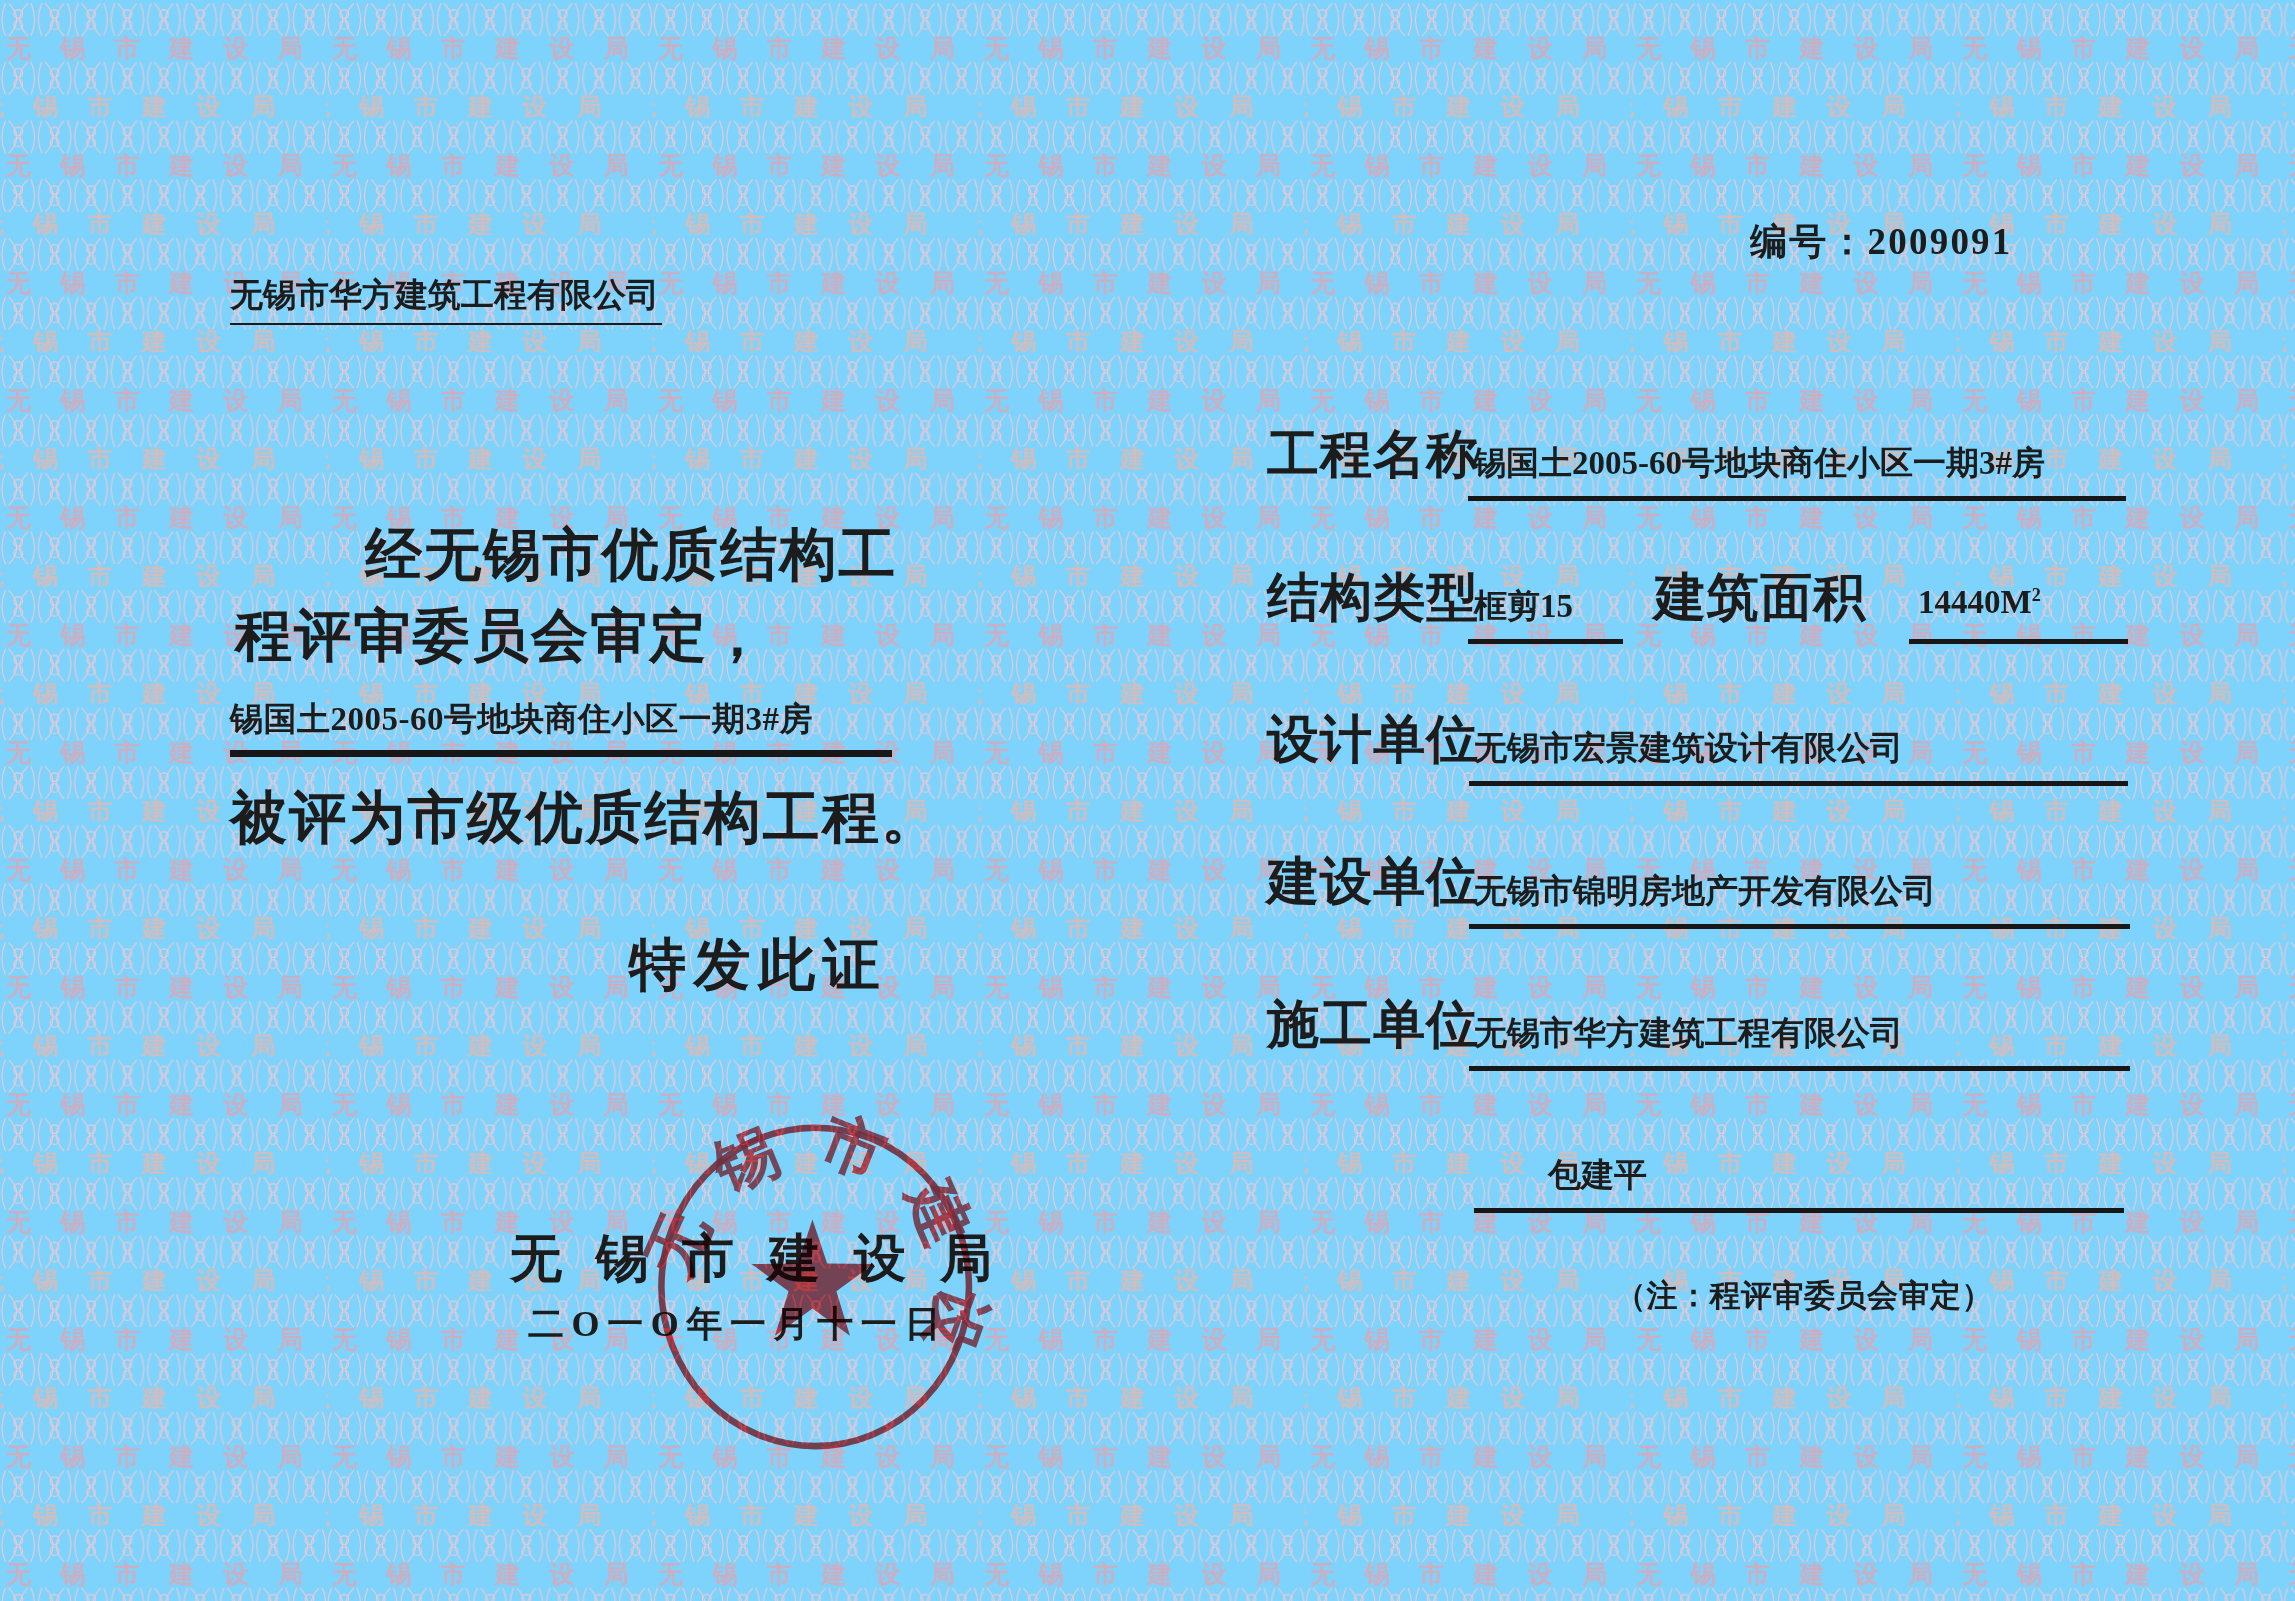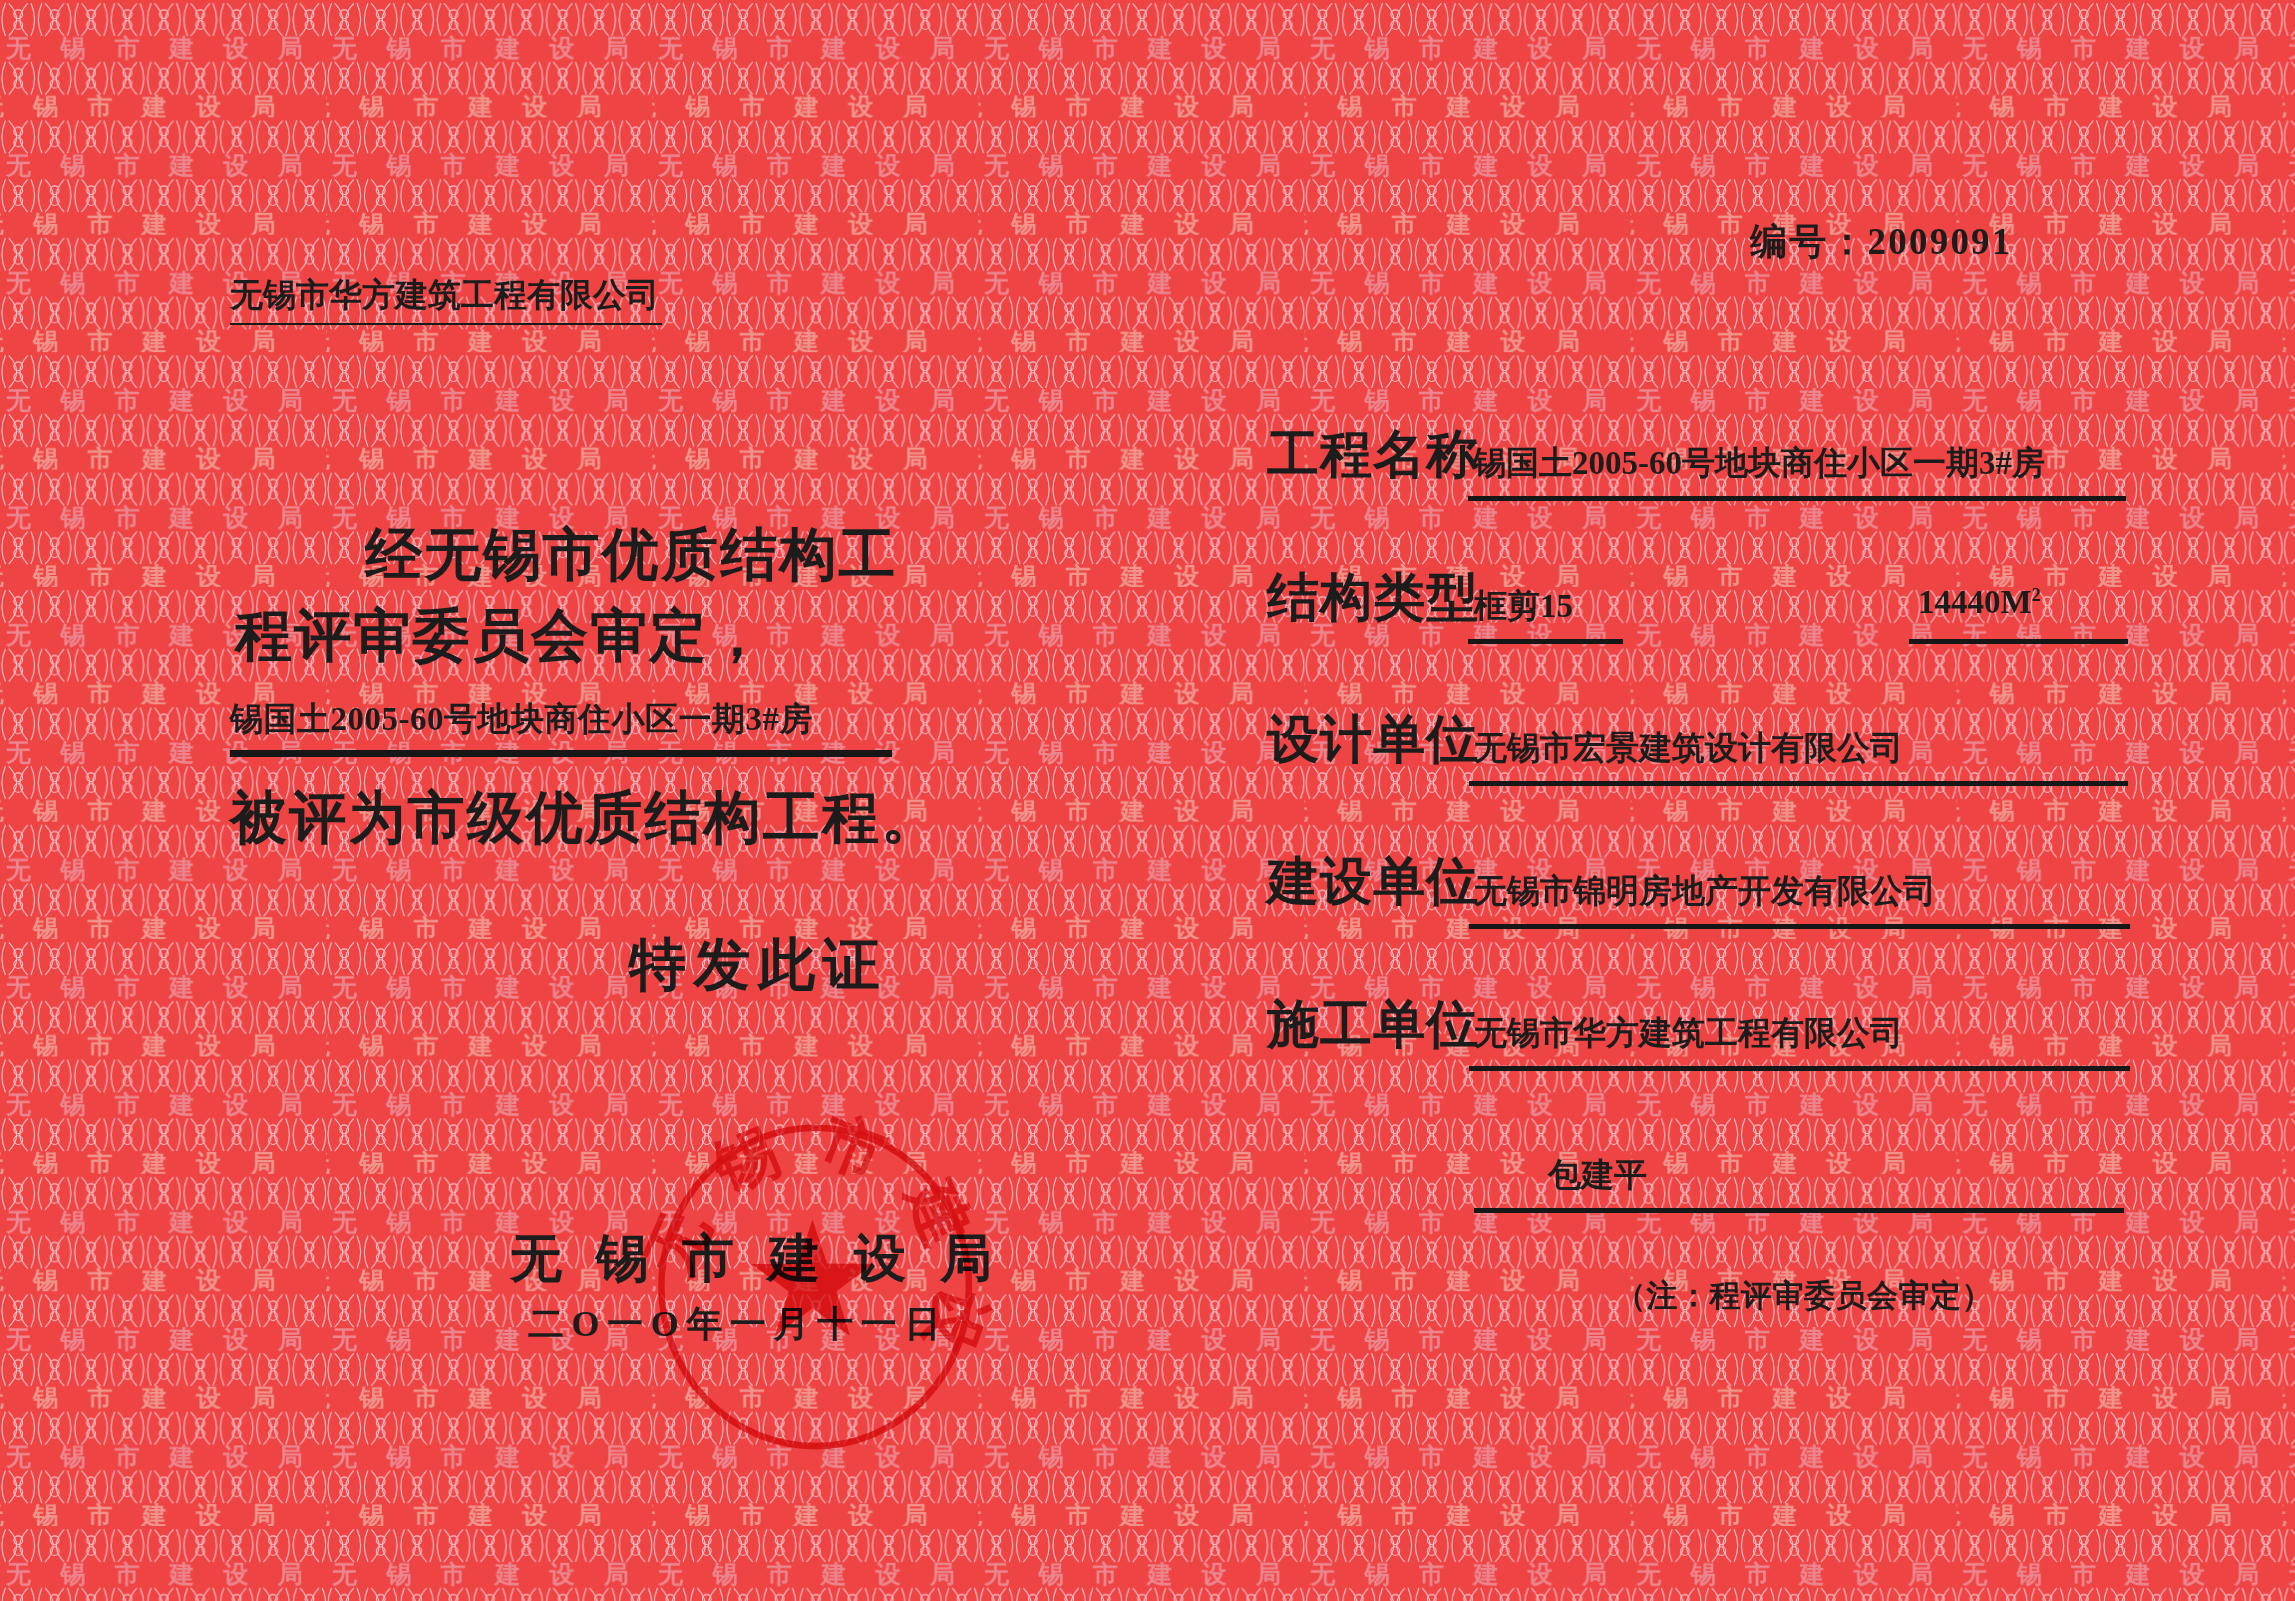--- a/index.html
+++ b/index.html
@@ -1,18 +1,18 @@
 <!DOCTYPE html>
 <html style="font-size:8.7px"><head>
 <meta charset="utf-8">
 <style>
   html,body{margin:0;padding:0;background:#e8e4e0;}
   .page{
     position:relative;width:2295px;height:1601px;overflow:hidden;
-    background:#ef4444;
+    background:#7dd3fc;
     font-family:"Liberation Serif","DejaVu Serif",serif;
     color:#1c1c1c;
   }
   .abs{position:absolute;white-space:nowrap;}
   svg{display:block;}
   .bg-svg{position:absolute;left:0;top:0;z-index:0;}
   .seal-svg{position:absolute;left:0;top:0;z-index:3;mix-blend-mode:multiply;pointer-events:none;}
   .content{position:absolute;left:0;top:0;width:100%;height:100%;z-index:2;}
 
   .orn path,.orn circle{fill:none;stroke:#f4c7d1;stroke-width:2;}
@@ -88,20 +88,21 @@
     <div class="abs issuer">无锡市建设局</div>
     <div class="abs idate">二O一O年一月十一日</div>
 
     <div class="abs flabel" style="left:1267px;top:420px;font-family:Liberation Serif, serif;">工程名称</div>
     <div class="abs fvalue" style="left:1473px;top:441px;">锡国土2005-60号地块商住小区一期3#房</div>
     <div class="bar" style="left:1468px;top:496px;width:658px;"></div>
 
     <div class="abs flabel" style="left:1267px;top:563px;text-align:center;">结构类型</div>
     <div class="abs fvalue" style="left:1474px;top:584px;">框剪15</div>
     <div class="bar" style="left:1468px;top:639px;width:155px;"></div>
+    <div class="abs flabel" style="left:1654px;top:563px;">建筑面积</div>
     <div class="abs fvalue" style="left:1918px;top:584px;"><span>14440M</span><sup>2</sup></div>
     <div class="bar" style="left:1909px;top:639px;width:219px;"></div>
 
     <div class="abs flabel" style="left:1267px;top:705px;">设计单位</div>
     <div class="abs fvalue" style="left:1474px;top:726px;">无锡市宏景建筑设计有限公司</div>
     <div class="bar" style="left:1469px;top:781px;width:659px;"></div>
 
     <div class="abs flabel" style="left:1267px;top:847px;">建设单位</div>
     <div class="abs fvalue" style="left:1474px;top:869px;">无锡市锦明房地产开发有限公司</div>
     <div class="bar" style="left:1469px;top:924px;width:661px;"></div>

